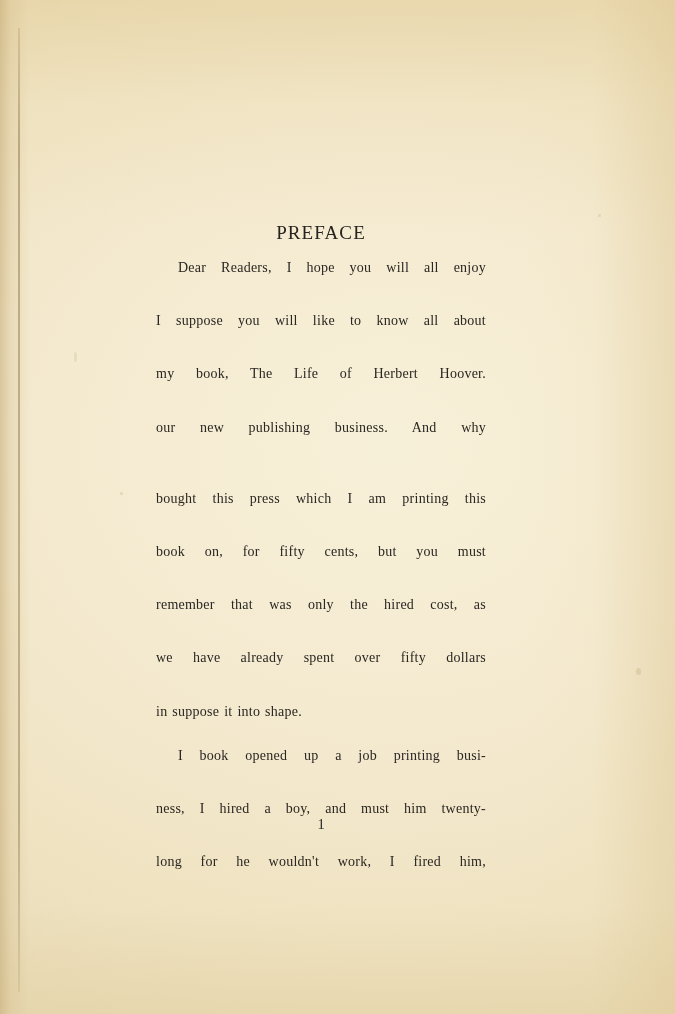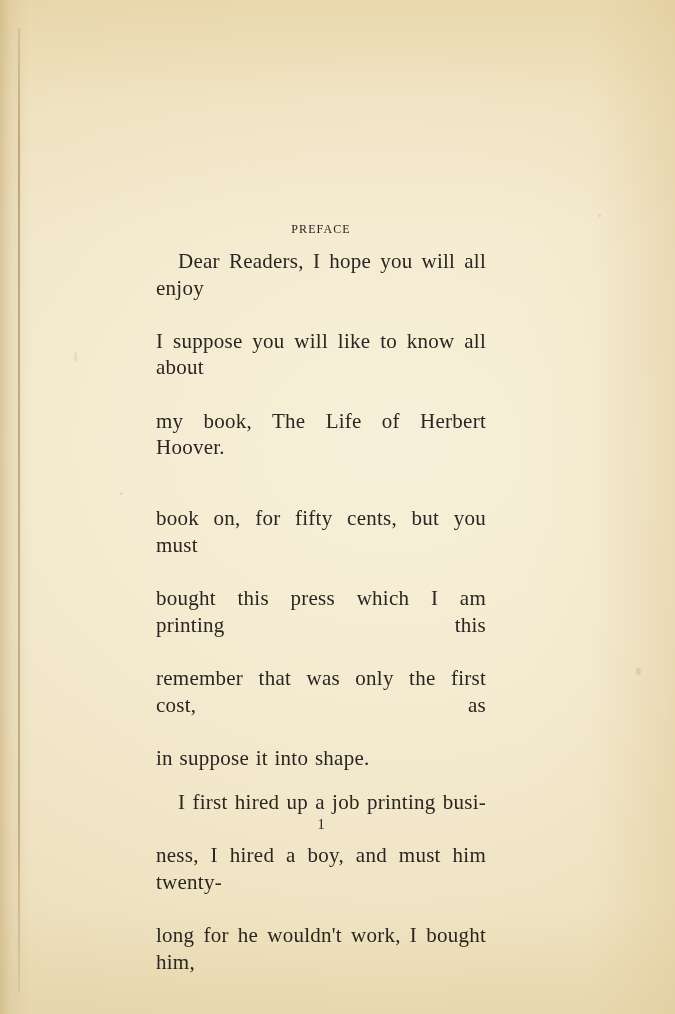--- a/index.html
+++ b/index.html
@@ -75,30 +75,30 @@
   
   #textblock {
     position: absolute;
     left: 156px;
     top: 222px;
     width: 330px;
   }
 
   #preface-heading {
     text-align: center;
-    font-size: 12px;
+    font-size: 19px;
     letter-spacing: 1.1px;
     color: #27231f;
     margin: 0 0 11px 0;
     font-family: "Liberation Serif", serif;
   }
 
   .para {
     margin: 0 0 18px 0;
-    font-size: 21px;
+    font-size: 14px;
     line-height: 26.6px;
     color: #2a2621;
     text-align: justify;
     text-justify: inter-word;
     letter-spacing: 0.25px;
     word-spacing: 1.2px;
   }
   .para .indent {
     display: inline-block;
     width: 22px;
@@ -144,33 +144,35 @@
   <div class="speck" style="left:598px; top:214px; width:3px; height:3px;"></div>
 
   <div id="textblock">
 
     <div id="preface-heading">PREFACE</div>
 
     <p class="para">
       <span class="line"><span class="indent"></span><span>Dear Readers, I hope you will all enjoy</span></span>
       <span class="line"><span>I suppose you will like to know all about</span></span>
       <span class="line"><span>my book, The Life of Herbert Hoover.</span></span>
+      <span class="line"><span>our new publishing business.   And why</span></span>
     </p>
 
     <p class="para">
+      <span class="line"><span>bought this press which I am printing this</span></span>
       <span class="line"><span>book on, for fifty cents, but you must</span></span>
-      <span class="line"><span>bought this press which I am printing this</span></span>
-      <span class="line"><span>remember that was only the first cost, as</span></span>
+      <span class="line"><span>remember that was only the hired cost, as</span></span>
+      <span class="line"><span>we have already spent over fifty dollars</span></span>
       <span class="line last"><span>in suppose it into shape.</span></span>
     </p>
 
     <p class="para">
-      <span class="line"><span class="indent"></span><span>I first hired up a job printing busi-</span></span>
+      <span class="line"><span class="indent"></span><span>I book opened up a job printing busi-</span></span>
       <span class="line"><span>ness, I hired a boy, and must him twenty-</span></span>
-      <span class="line"><span>long for he wouldn't work, I bought him,</span></span>
+      <span class="line"><span>long for he wouldn't work, I fired him,</span></span>
 
     </p>
 
   </div>
 
   <div id="folio">1</div>
 
 </div>
 
 </body></html>

